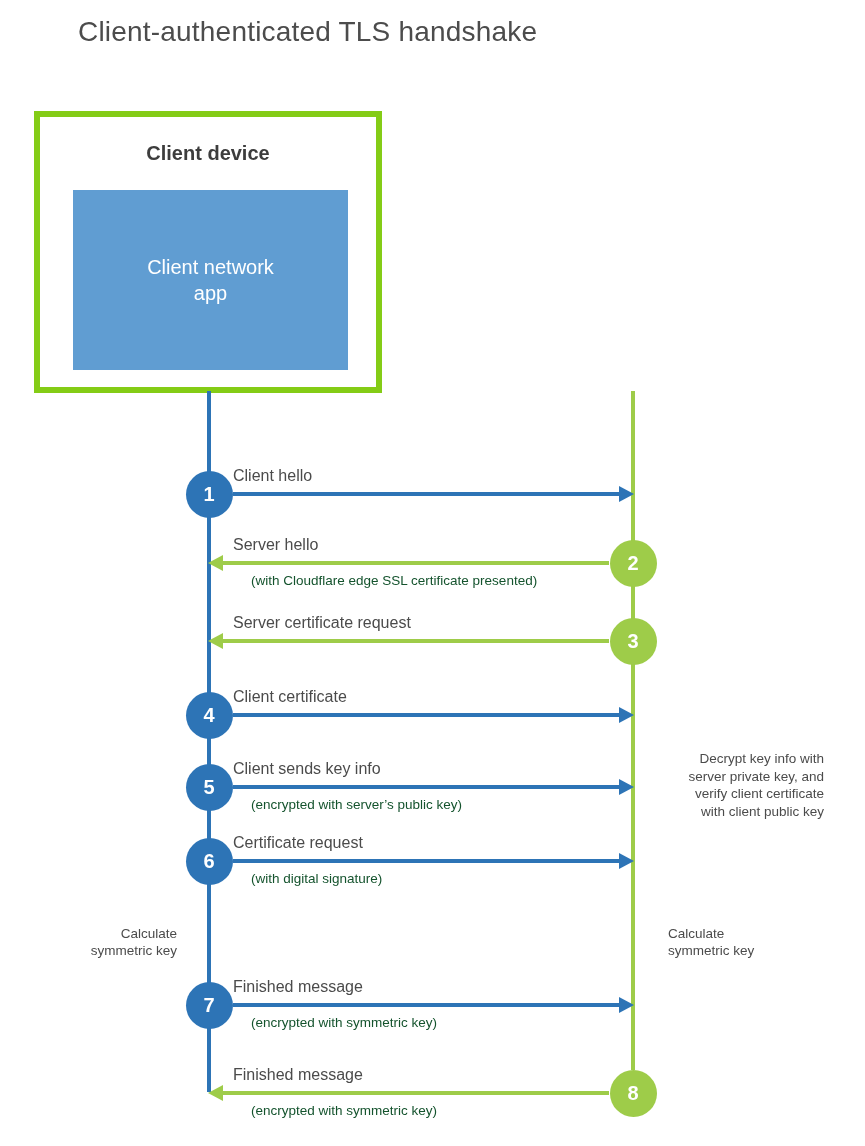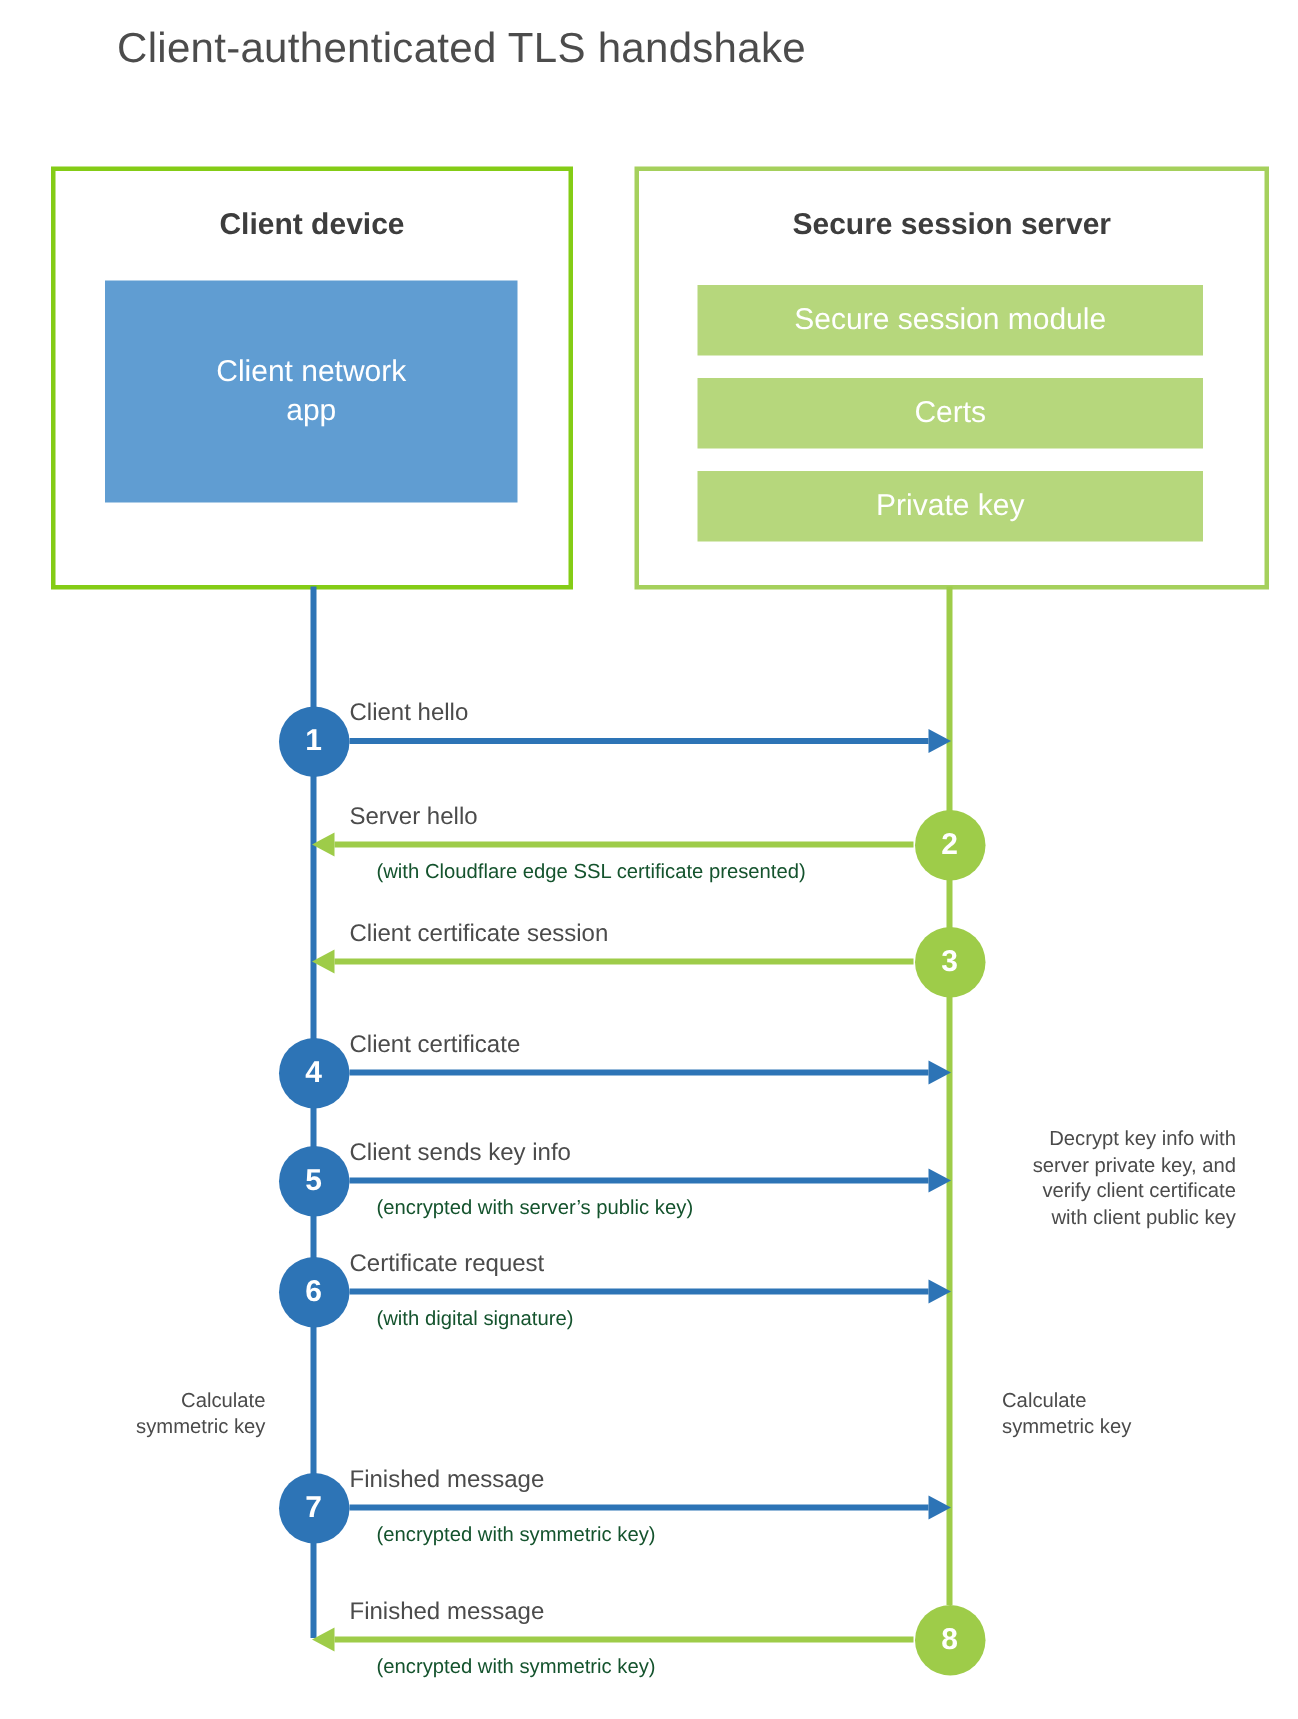--- a/index.html
+++ b/index.html
@@ -10,28 +10,28 @@
   .pre{white-space:pre-line;}
 
   
   .diagram-title{
     position:absolute;left:30px;top:16px;font-size:28px;font-weight:300;
     color:#4c4c4c;letter-spacing:.2px;margin-left:48px;
   }
 
   
   .actor-box{position:absolute;top:111px;height:282px;box-sizing:border-box;background:#fff;}
-  .client-box{left:34px;width:348px;border:3px solid #84cc16;}
+  .client-box{left:34px;width:348px;border:6px solid #84cc16;}
   .server-box{left:423px;width:423px;border:3px solid #a5d05c;}
   .actor-title{
     margin-top:25px;text-align:center;font-size:20px;font-weight:bold;color:#3d3d3d;
   }
 
   .client-app{
-    position:absolute;left:33px;top:73px;width:275px;height:148px;background:#609dd2;
+    position:absolute;left:33px;top:73px;width:275px;height:180px;background:#609dd2;
     display:flex;align-items:center;justify-content:center;text-align:center;
     color:#ffffff;font-size:20px;line-height:26px;
   }
 
   .server-modules{position:absolute;left:39px;top:76px;width:337px;}
   .server-bar{
     height:47px;margin-bottom:15px;background:#b6d77c;color:#ffffff;
     display:flex;align-items:center;justify-content:center;font-size:20px;
   }
 
@@ -82,28 +82,20 @@
 <div class="canvas">
 
   <div class="diagram-title">Client-authenticated TLS handshake</div>
 
   <div class="actor-box client-box">
     <div class="actor-title">Client device</div>
     <div class="client-app pre">Client network
 app</div>
   </div>
 
-  <div class="actor-box server-box">
-    <div class="actor-title">Secure session server</div>
-    <div class="server-modules">
-      <div class="server-bar">Secure session module</div>
-      <div class="server-bar">Certs</div>
-      <div class="server-bar">Private key</div>
-    </div>
-  </div>
 
   <div class="vline vline-client"></div>
   <div class="vline vline-server"></div>
 
   <div class="step s1 right client-side">
     <div class="arrow-line"></div>
     <div class="arrow-head"></div>
     <div class="step-label">Client hello</div>
     <div class="badge">
         <span>1</span>
@@ -116,21 +108,21 @@
     <div class="step-label">Server hello</div>
     <div class="step-sub">(with Cloudflare edge SSL certificate presented)</div>
     <div class="badge">
         <span>2</span>
       </div>
   </div>
 
   <div class="step s3 left server-side">
     <div class="arrow-line"></div>
     <div class="arrow-head"></div>
-    <div class="step-label">Client certificate session</div>
+    <div class="step-label">Server certificate request</div>
     <div class="badge">
         <span>3</span>
       </div>
   </div>
 
   <div class="step s4 right client-side">
     <div class="arrow-line"></div>
     <div class="arrow-head"></div>
     <div class="step-label">Client certificate</div>
     <div class="badge">

